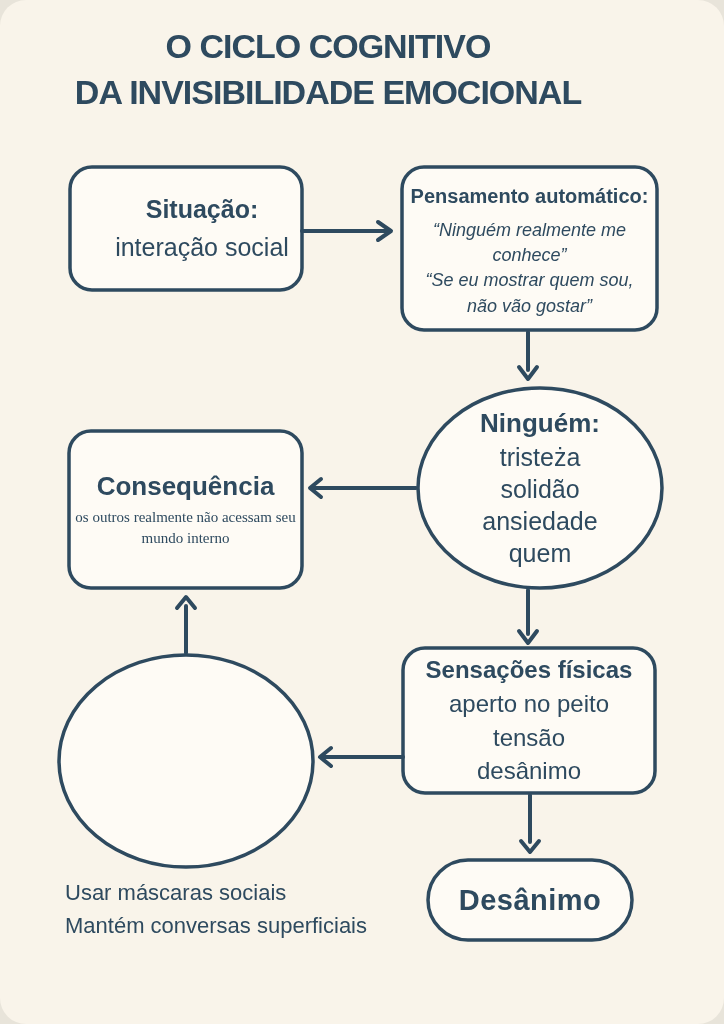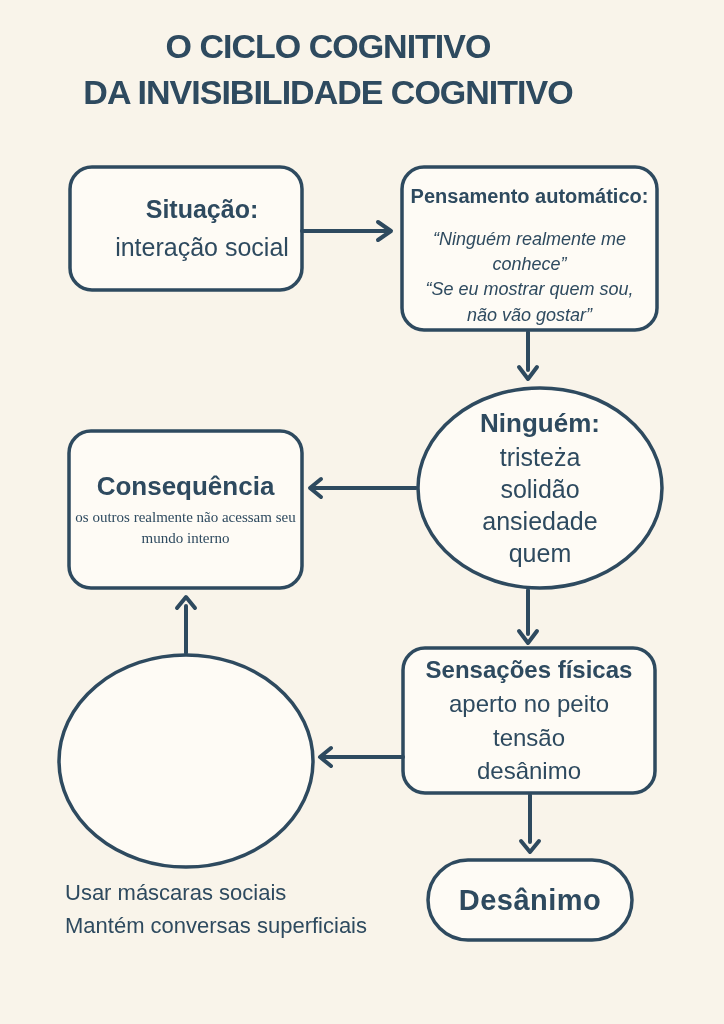--- a/index.html
+++ b/index.html
@@ -2,20 +2,21 @@
 <html style="--ink: #2e4a5f; --bg: #f9f4ea; --fill: #fefbf5;"><head>
 <meta charset="utf-8">
 <style>
   html,body{margin:0;padding:0;background:#e8e4da;}
   .canvas{
     position:relative;width:724px;height:1024px;margin:0 auto;
     background:var(--bg,#f9f4ea);
     font-family:"Liberation Sans",sans-serif;
     color:var(--ink,#2e4a5f);
     overflow:hidden;
+    border-radius:26px;
   }
   svg.layer{position:absolute;left:0;top:0;width:724px;height:1024px;}
   .shape{fill:var(--fill,#fefbf5);stroke:var(--ink,#2e4a5f);stroke-width:3.5px;}
   .arrow{fill:none;stroke:var(--ink,#2e4a5f);stroke-width:4px;stroke-linecap:round;stroke-linejoin:round;}
 
   .title{
     position:absolute;left:0;top:24px;width:656px;
     text-align:center;font-weight:700;font-size:34px;
     letter-spacing:-1px;line-height:1.35;
   }
@@ -23,21 +24,21 @@
   .node{
     position:absolute;display:flex;flex-direction:column;
     align-items:center;justify-content:center;text-align:center;
     box-sizing:border-box;
   }
   .node .heading{font-weight:700;}
 
   #n-situacao{left:70px;top:167px;width:264px;height:123px;font-size:25px;line-height:1.5;}
 
   #n-pensamento{left:402px;top:167px;width:255px;height:163px;justify-content:flex-start;padding-top:18px;}
-  #n-pensamento .heading{font-size:20px;white-space:nowrap;margin-bottom:19px;}
+  #n-pensamento .heading{font-size:20px;white-space:nowrap;margin-bottom:10px;}
   #n-pensamento .quote{font-style:italic;font-size:18px;line-height:1.4;max-width:230px;}
 
   #n-emocoes{left:418px;top:388px;width:244px;height:200px;font-size:25px;line-height:1.28;}
   #n-emocoes .heading{font-size:26px;}
 
   #n-consequencia{left:69px;top:431px;width:233px;height:157px;}
   #n-consequencia .heading{font-size:26px;margin-bottom:5px;}
   #n-consequencia .body{font-size:15px;line-height:1.35;max-width:225px;font-family:Liberation Serif, serif;}
 
   #n-sensacoes{left:403px;top:648px;width:252px;height:145px;font-size:24px;line-height:1.4;}
@@ -69,21 +70,21 @@
     <path class="arrow" d="M528,332 V370 M519,367 L528,379 L537,367"></path>
     <path class="arrow" d="M416,488 H314 M321,479 L310,488 L321,497"></path>
     <path class="arrow" d="M528,590 V634 M519,631 L528,643 L537,631"></path>
     <path class="arrow" d="M403,757 H324 M331,748 L320,757 L331,766"></path>
     <path class="arrow" d="M186,653 V606 M177,608 L186,597 L195,608"></path>
     <path class="arrow" d="M530,795 V842 M521,841 L530,852 L539,841"></path>
   </svg>
 
   <div class="title">
     <div>O CICLO COGNITIVO</div>
-    <div>DA INVISIBILIDADE COGNITIVO</div>
+    <div>DA INVISIBILIDADE EMOCIONAL</div>
   </div>
 
   <div class="node" id="n-situacao">
     <div class="heading">Situação:</div>
     <div class="body">interação social</div>
   </div>
 
   <div class="node" id="n-pensamento">
     <div class="heading">Pensamento automático:</div>
     <div class="quote">“Ninguém realmente me conhece”</div>

